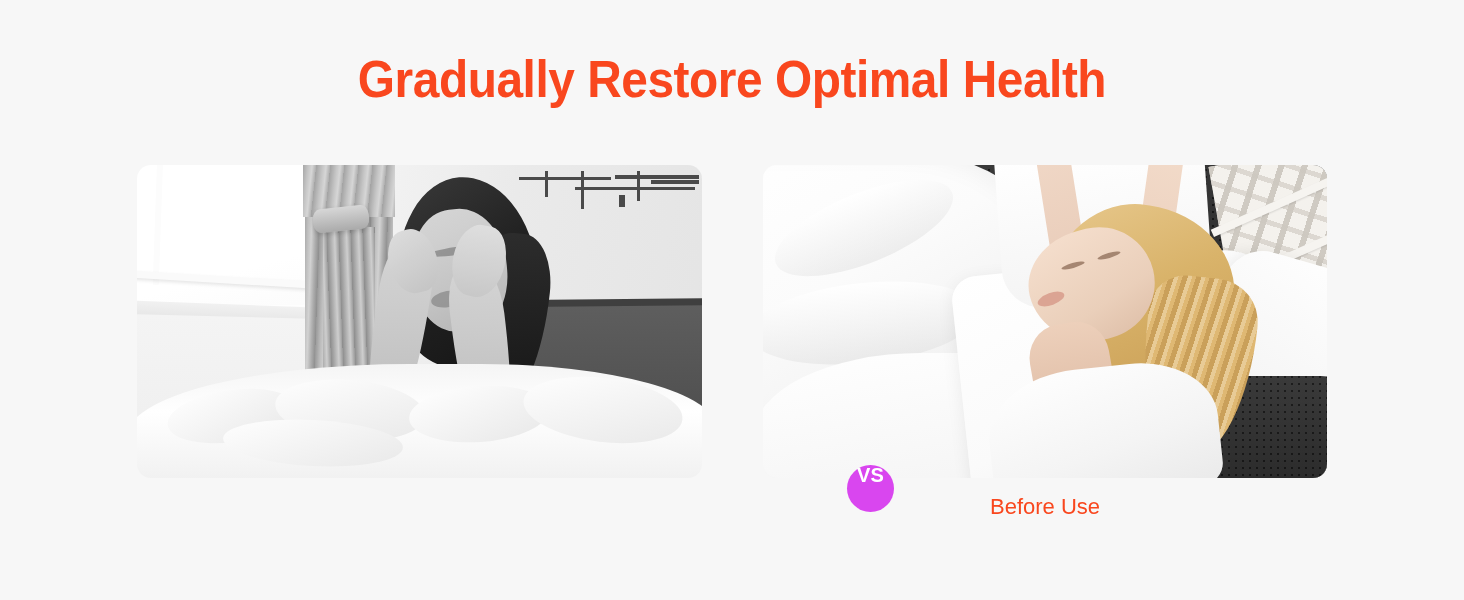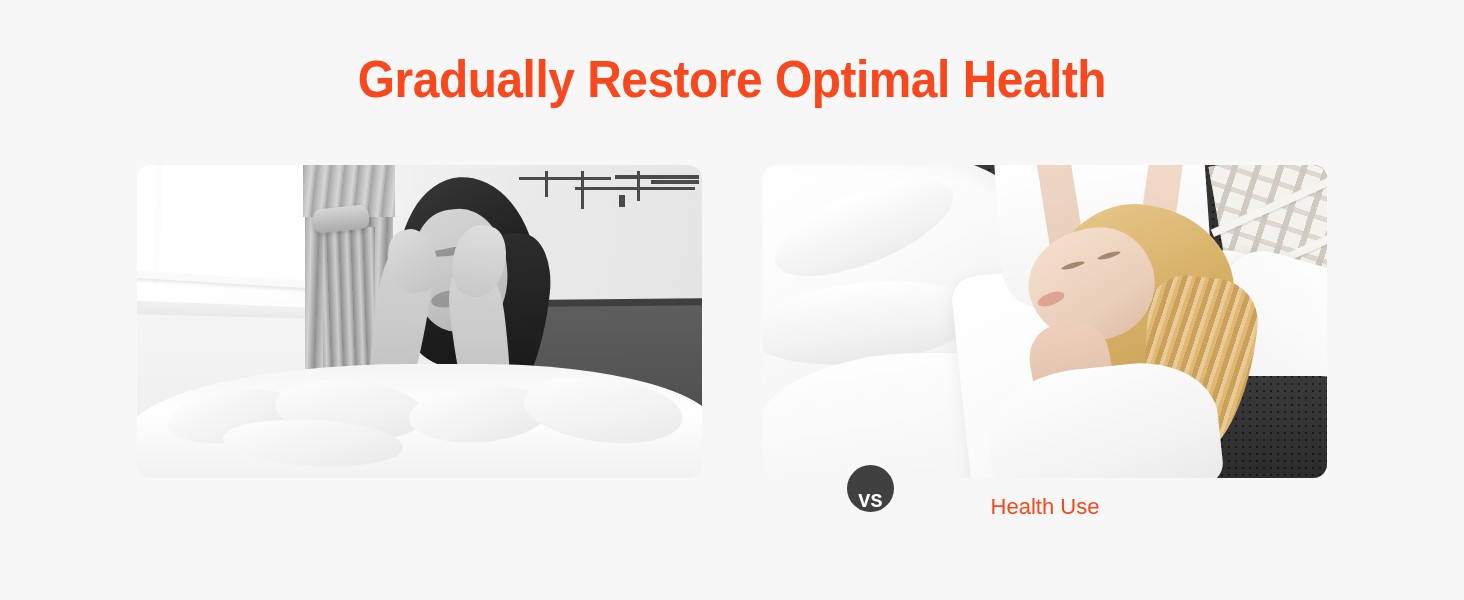--- a/index.html
+++ b/index.html
@@ -439,26 +439,25 @@
   }
 
   
   .vs-badge {
     position: absolute;
     left: 710px;
     top: 300px;
     width: 47px;
     height: 47px;
     border-radius: 50%;
-    background: #404040;
+    background: #d946ef;
     display: flex;
-    align-items: flex-end;
+    align-items: flex-start;
     justify-content: center;
     z-index: 5;
-    font-family: Liberation Mono, monospace;
   }
   .vs-badge span {
     color: #ffffff;
     font-size: 20px;
     font-weight: 700;
     letter-spacing: 0.2px;
     line-height: 1;
     transform: translateY(-0.5px);
   }
 
@@ -579,15 +578,15 @@
           <div class="af-eye" style="left:84px;top:102px;transform:rotate(-16deg);"></div>
           <div class="af-lips"></div>
           <div class="af-neck"></div>
           <div class="af-shirt"></div>
         </div>
       </div>
     </div>
   </div>
 
 
-  <div class="caption after">Health Use</div>
+  <div class="caption after">Before Use</div>
 
 </div>
 
 </body></html>

